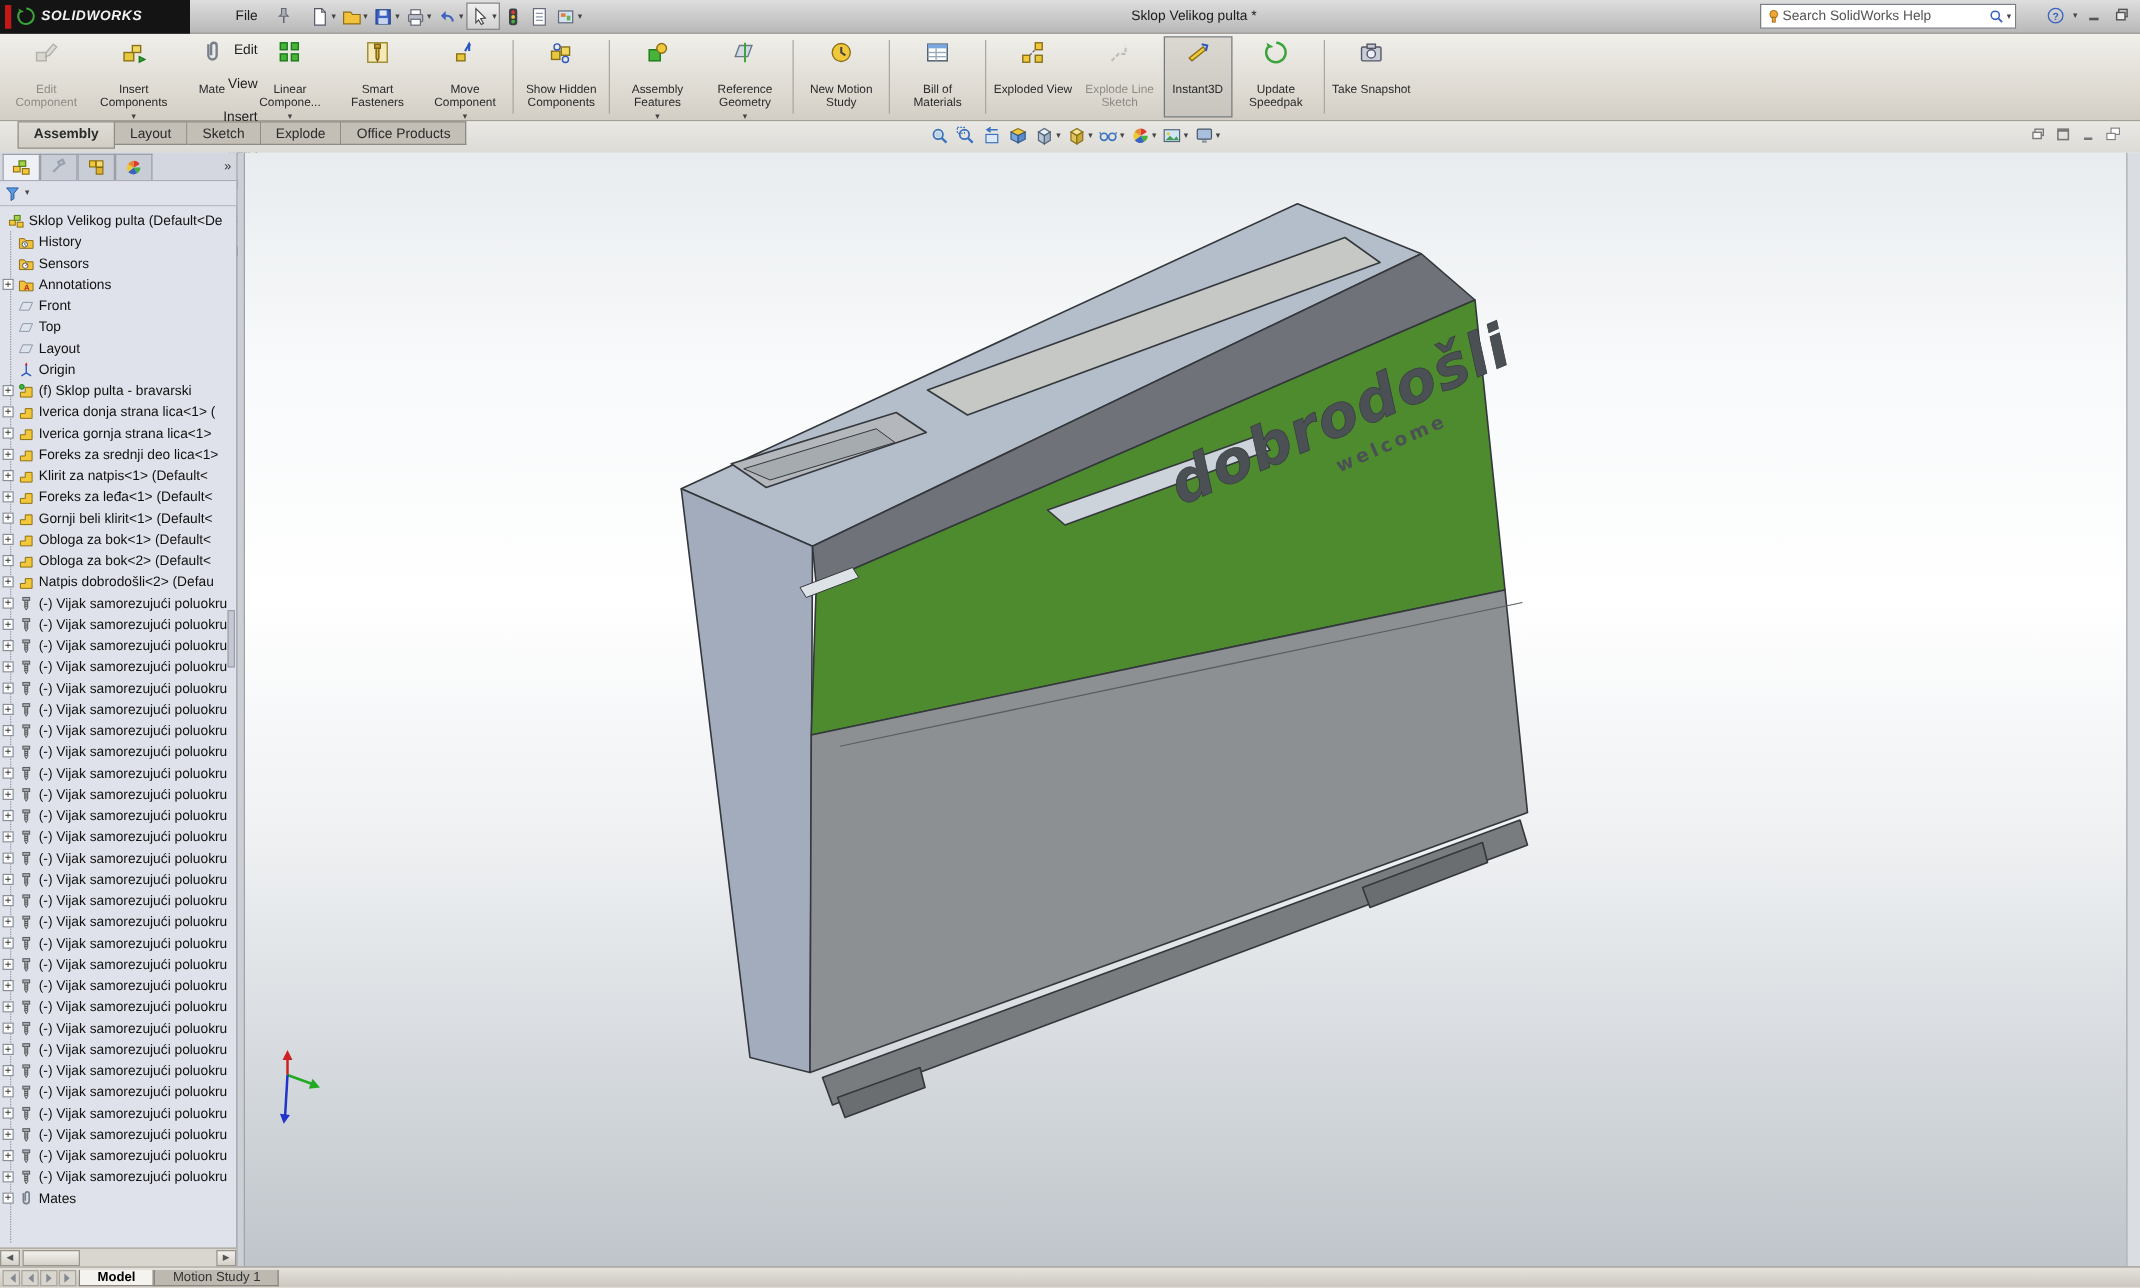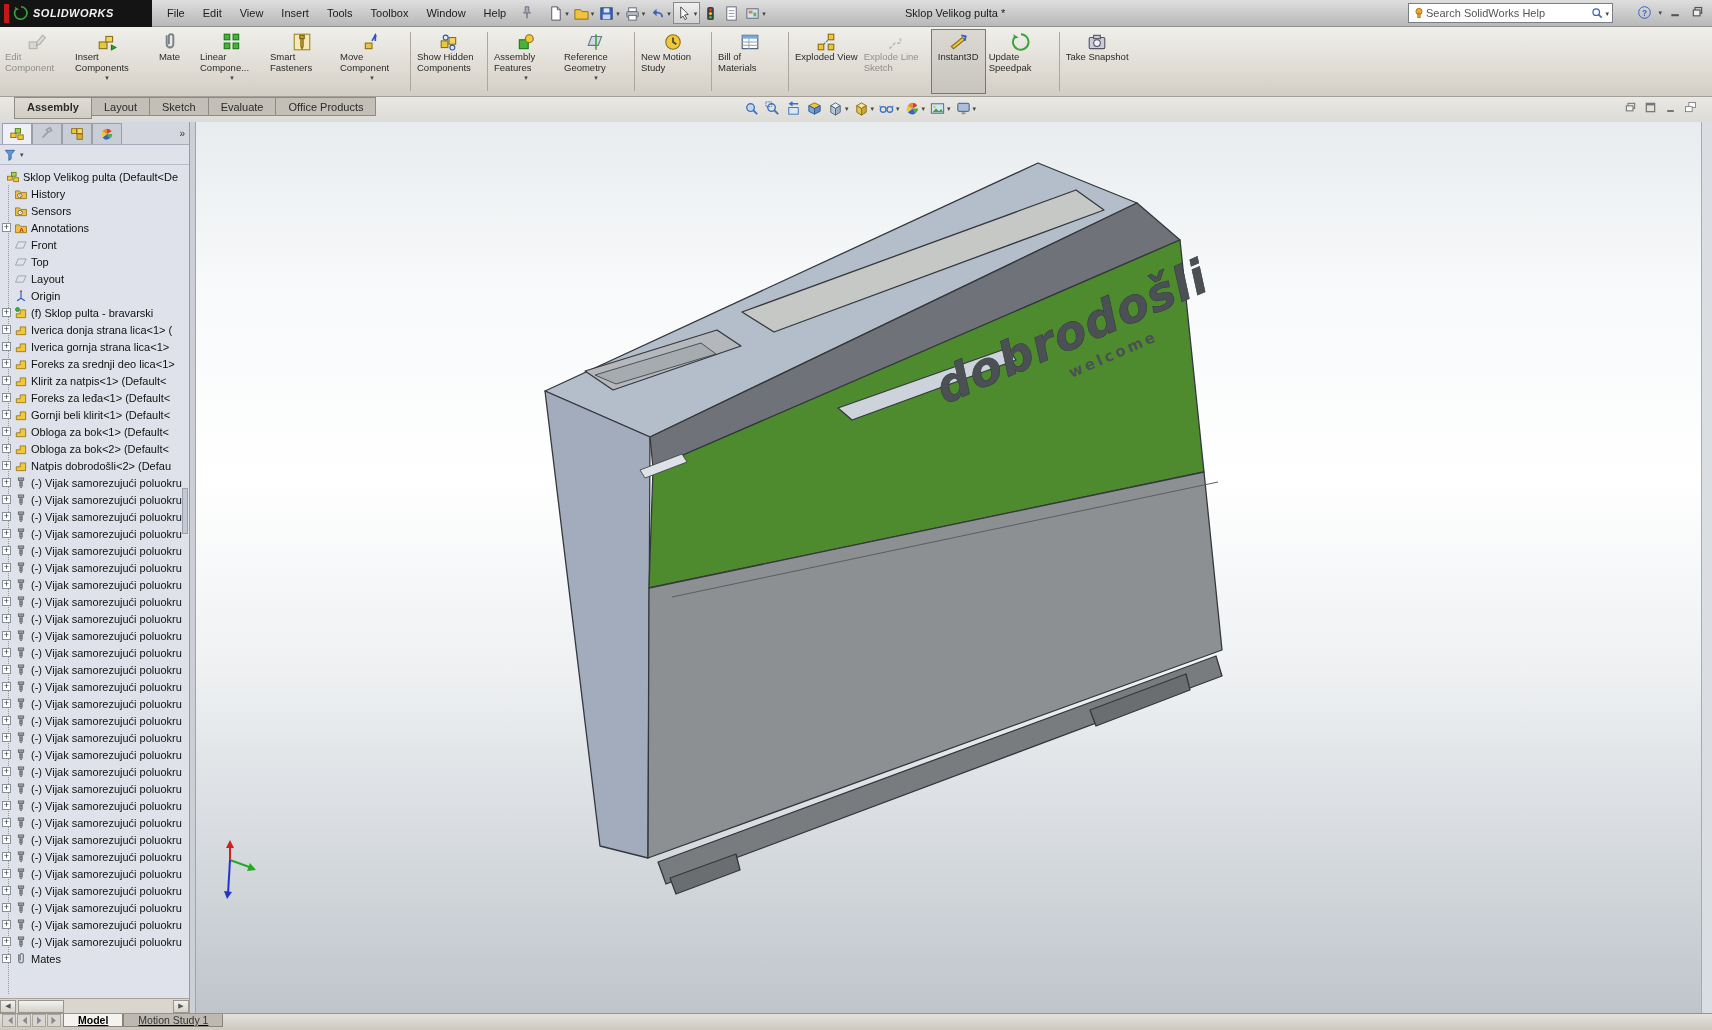--- a/index.html
+++ b/index.html
@@ -5,42 +5,42 @@
   * { box-sizing: border-box; margin: 0; padding: 0; }
   html,body { width:1712px; height:1030px; overflow:hidden; font-family:"Liberation Sans",sans-serif; }
   .app { width:1712px; height:1030px; display:flex; flex-direction:column; background:#d6d2ca; position:relative; }
 
   
   .titlebar { height:27px; flex:0 0 27px; display:flex; align-items:center; background:linear-gradient(#dedede,#b8b8b8); border-bottom:1px solid #8f8f8f; position:relative; }
   .logo { height:27px; width:152px; background:#141414; display:flex; align-items:center; gap:4px; padding-left:4px; flex:0 0 152px; }
   .logo-red { width:5px; height:19px; background:#c11818; flex:0 0 5px; }
   .logo-gear { width:16px; height:16px; }
   .logo-text { color:#f2f2f2; font-size:11px; font-weight:bold; letter-spacing:0.5px; font-style:italic; }
-  .menubar { display:flex; list-style:none; height:27px; align-items:flex-end; margin-left:6px; }
+  .menubar { display:flex; list-style:none; height:27px; align-items:flex-end; margin-left:6px;flex-direction:column; }
   .menubar li { padding:0 9px; font-size:11px; color:#1c1c1c; height:27px; line-height:27px; cursor:default; }
   .pin { width:16px; height:16px; margin:0 4px; }
   .quickbar { display:flex; align-items:center; height:27px; margin-left:6px; }
   .qbtn { display:flex; align-items:center; height:22px; padding:0 2px; border:none; background:transparent; }
   .qbtn .ic { width:17px; height:17px; }
   .qbtn.framed { border:1px solid #8a8a8a; background:linear-gradient(#efefef,#d2d2d2); }
   .caret { font-size:7px; color:#444; margin-left:1px; line-height:1; }
   .doctitle { position:absolute; left:905px; top:0; height:27px; line-height:27px; font-size:11px; color:#1a1a1a; white-space:nowrap; }
   .search { position:absolute; left:1408px; top:3px; width:205px; height:20px; background:#fff; border:1px solid #7a7f86; display:flex; align-items:center; padding:0 3px; }
   .search .ic { width:14px; height:14px; flex:0 0 14px; }
   .search input { flex:1; border:none; outline:none; font-size:11px; color:#333; min-width:0; background:transparent; font-family:"Liberation Sans",sans-serif; }
   .search input::placeholder { color:#555; }
   .winbtns { position:absolute; right:6px; top:3px; display:flex; align-items:center; gap:4px; }
   .winbtns .wbtn { width:18px; height:18px; border:none; background:transparent; display:flex; align-items:center; justify-content:center; }
   .winbtns .ic { width:15px; height:15px; }
 
   
   .ribbon { height:70px; flex:0 0 70px; display:flex; align-items:stretch; padding:2px 0 2px 2px; background:linear-gradient(#f0efea,#ddd9d1 70%,#d2cec6); border-bottom:1px solid #a39f96; }
   .rbtn { min-width:55px; max-width:70px; padding:2px 2px 0; display:flex; flex-direction:column; align-items:center; background:transparent; border:1px solid transparent; }
   .rbtn .ic { width:20px; height:20px; flex:0 0 20px; }
-  .rbtn .rlabel { font-size:9.5px; line-height:10.5px; text-align:left; color:#2a2a2a; margin-top:0; }
+  .rbtn .rlabel { font-size:9.5px; line-height:10.5px; text-align:center; color:#2a2a2a; margin-top:15px; }
   .rbtn .rcaret { font-size:7px; color:#444; margin-top:1px; }
   .rbtn.disabled { opacity:.45; filter:grayscale(.9); }
   .rbtn.active { border:1px solid #74797f; background:linear-gradient(#dbd8d1,#c8c5be); }
   .rsep { width:1px; flex:0 0 1px; background:#aca89f; margin:3px 3px; }
 
   
   .tabrow { height:25px; flex:0 0 25px; background:linear-gradient(#e9e8e4,#dddbd6); position:relative; display:flex; align-items:flex-start; }
   .cmdtabs { display:flex; margin-left:14px; }
   .ctab { height:19px; padding:0 12px; font-size:11px; line-height:18px; color:#2a2a2a; background:#c3bfb7; border:1px solid #8f8b83; border-left-width:0; }
   .ctab:first-child { border-left-width:1px; }
@@ -80,21 +80,21 @@
 
   .splitter { width:6px; flex:0 0 6px; background:#ccd0d6; border-right:1px solid #a0a4aa; }
 
   
   .viewport { flex:1 1 auto; position:relative; background:linear-gradient(180deg,#e9ecef 0%,#f7f9fa 18%,#ffffff 40%,#eef0f2 62%,#ced3d8 88%,#c0c5cb 100%); overflow:hidden; }
   .modelsvg { position:absolute; left:0; top:0; }
   .triad { position:absolute; left:20px; top:716px; }
   .taskpane { position:absolute; right:0; top:0; bottom:0; width:11px; background:#dadde2; border-left:1px solid #a8acb2; }
 
   
-  .bottombar { height:17px; flex:0 0 17px; background:linear-gradient(#e5e2dc,#ccc8c0); border-top:1px solid #97938b; display:flex; align-items:flex-start;text-decoration:underline; }
+  .bottombar { height:17px; flex:0 0 17px; background:linear-gradient(#e5e2dc,#ccc8c0); border-top:1px solid #97938b; display:flex; align-items:center; }
   .bnav { display:flex; align-items:center; padding:0 2px; gap:1px; }
   .bnav .nbtn { width:14px; height:13px; border:1px solid #aaa69e; background:#d9d6cf; display:flex; align-items:center; justify-content:center; }
   .bnav .ic { width:11px; height:11px; }
   .btab { padding:0 14px; font-size:10.5px; display:flex; align-items:center; border:1px solid #89857d; border-top:none; background:#bdb9b1; color:#333; }
   .btab.active { background:#f5f3ef; font-weight:bold; color:#000; }
 
   
   .statusbar { height:11px; flex:0 0 11px; background:linear-gradient(#dedbd4,#ccc8c0); border-top:1px solid #f5f4f1; position:relative; overflow:hidden; font-size:10px; color:#222; }
   .sb-left { position:absolute; left:4px; top:0; line-height:12px; }
   .sb-status { position:absolute; right:330px; top:0; line-height:12px; }
@@ -432,21 +432,21 @@
         </span>
         <div class="rlabel">Take Snapshot</div>
       </div>
     </div>
 
   <div class="tabrow">
     <div class="cmdtabs" id="cmdtabs">
         <div class="ctab active">Assembly</div>
         <div class="ctab">Layout</div>
         <div class="ctab">Sketch</div>
-        <div class="ctab">Evaluate</div>
+        <div class="ctab">Explode</div>
         <div class="ctab">Office Products</div>
       </div>
     <div class="headsup" id="headsup">
         <button class="hbtn">
           <span class="ic">
             <svg viewBox="0 0 18 18">
               <circle cx="8" cy="8" r="4" fill="none" stroke="#3a72c0" stroke-width="1.5"></circle>
               <line x1="11" y1="11" x2="15" y2="15" stroke="#3a72c0" stroke-width="2"></line>
               <rect x="5.8" y="5.8" width="4.4" height="4.4" fill="#bcd3ee"></rect>
             </svg>

